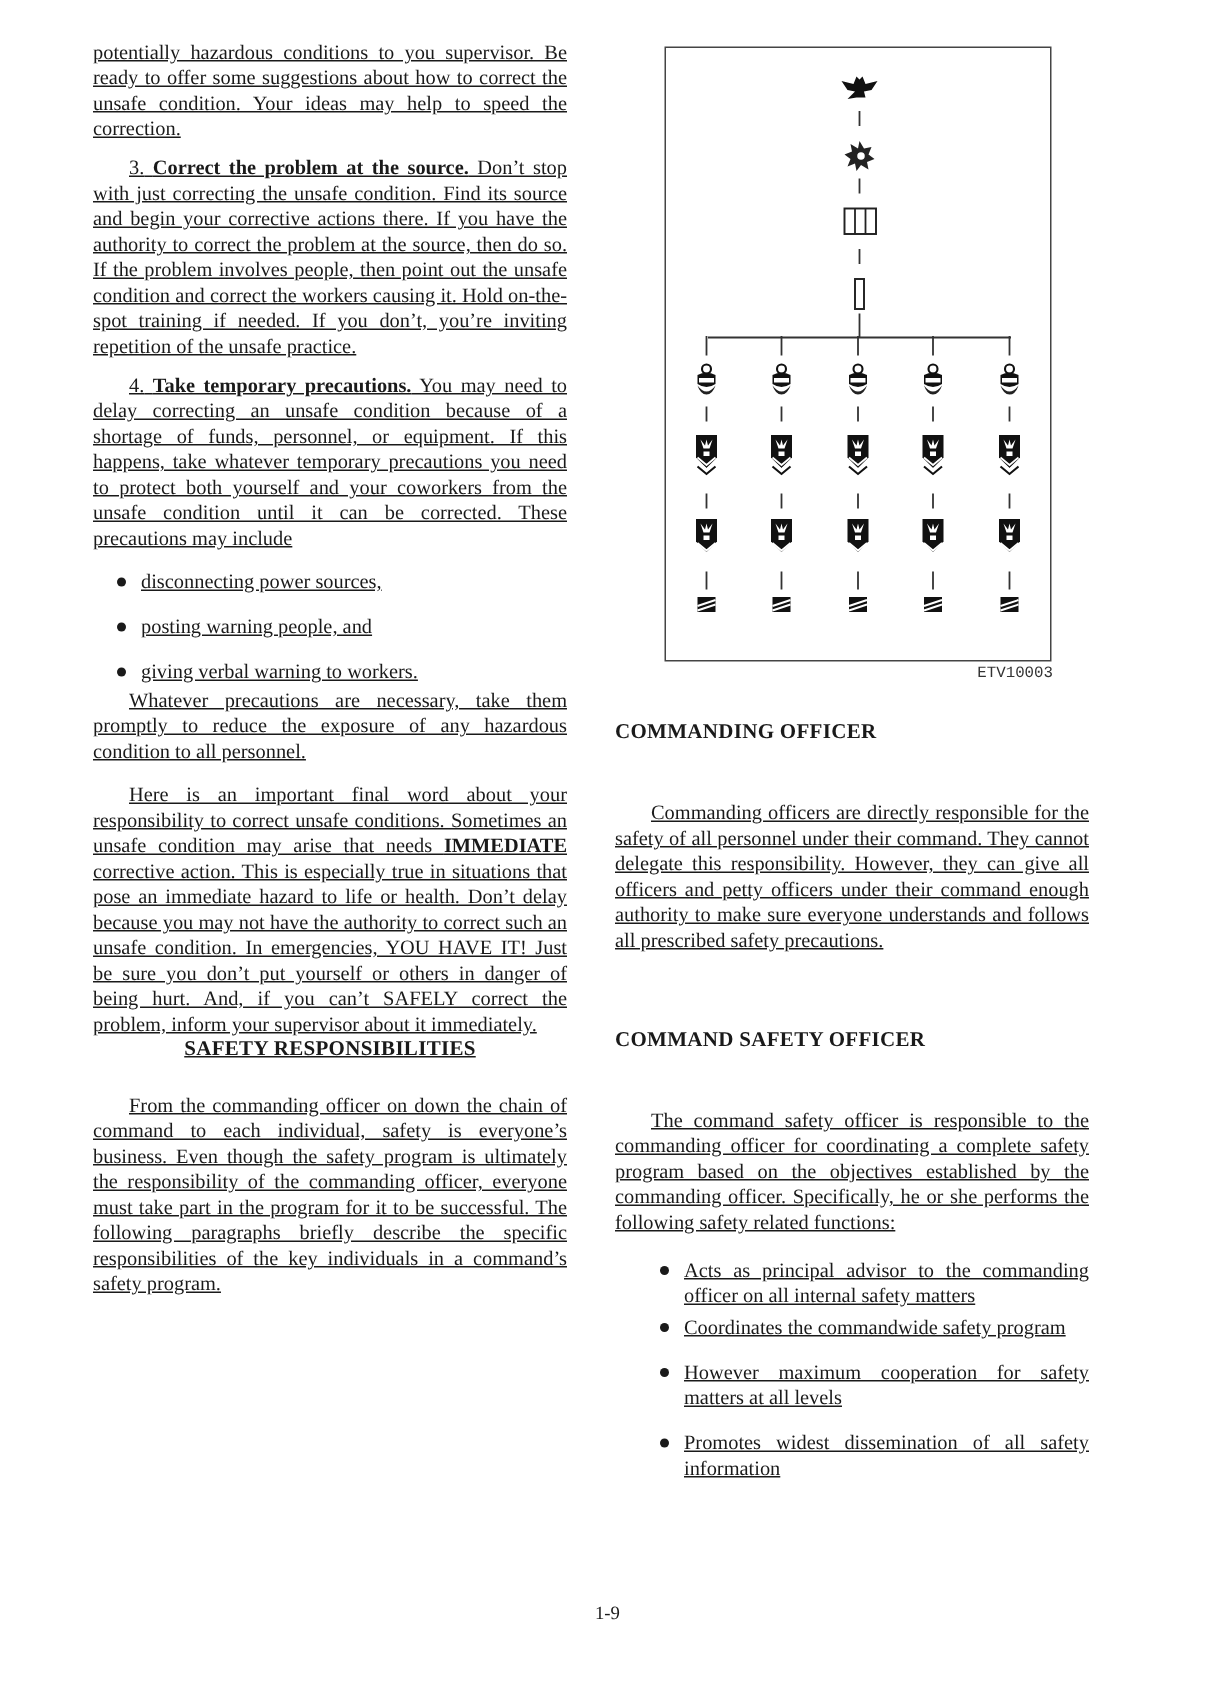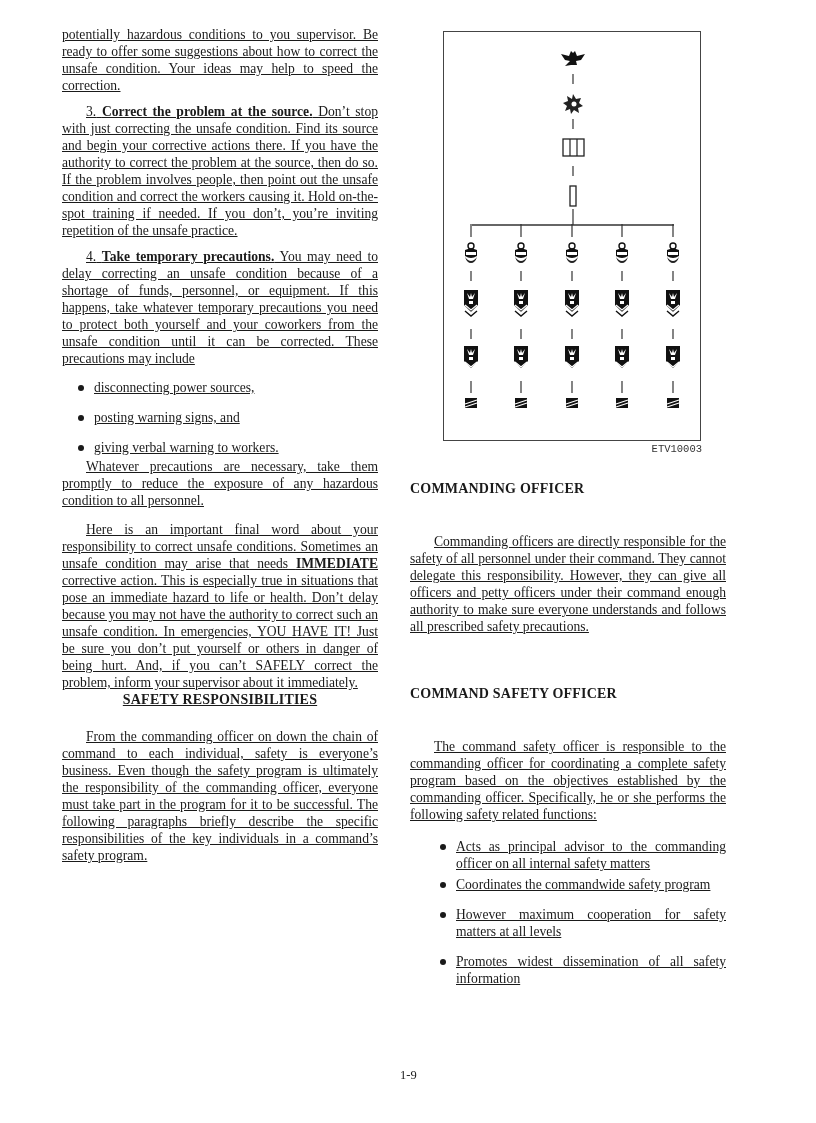--- a/index.html
+++ b/index.html
@@ -13,35 +13,35 @@
   b { font-weight: bold; }
   .bul { list-style: none; margin: 0; padding: 0; }
   .bul li { position: relative; padding-left: 22px; text-align: justify; }
   .bul li::before { content: ""; position: absolute; left: 6px; top: 6px; width: 6px; height: 6px;
                     border-radius: 50%; background: #1a1a1a; }
   .heading { font-weight: bold; font-size: 14px; letter-spacing: 0.2px; }
   .fig-frame { position: absolute; left: 443px; top: 31px; width: 258px; height: 410px;
                border: 1.5px solid #444; box-sizing: border-box; }
   .fig-caption { position: absolute; left: 600px; top: 443px; width: 102px; text-align: right;
                  font-family: Liberation Mono, monospace; font-size: 10.5px; color: #333; }
-  .page-num { position: absolute; left: 400px; top: 1068px; width: 56px; text-align: left; font-size: 12.5px; }
+  .page-num { position: absolute; left: 377px; top: 1068px; width: 56px; text-align: center; font-size: 12.5px; }
 </style>
 </head>
 <body>
 
 <div class="col left-col">
   <p>potentially hazardous conditions to you supervisor. Be ready to offer some suggestions about how to correct the unsafe condition. Your ideas may help to speed the correction.</p>
 
   <p class="indent" style="margin-top:9px"><span>3.</span> <b>Correct the problem at the source.</b><span> Don’t stop with just correcting the unsafe condition. Find its source and begin your corrective actions there. If you have the authority to correct the problem at the source, then do so. If the problem involves people, then point out the unsafe condition and correct the workers causing it. Hold on-the-spot training if needed. If you don’t, you’re inviting repetition of the unsafe practice.</span></p>
 
   <p class="indent" style="margin-top:9px"><span>4.</span> <b>Take temporary precautions.</b><span> You may need to delay correcting an unsafe condition because of a shortage of funds, personnel, or equipment. If this happens, take whatever temporary precautions you need to protect both yourself and your coworkers from the unsafe condition until it can be corrected. These precautions may include</span></p>
 
   <ul class="bul" style="margin-top:12px; padding-left:10px">
     <li style="margin-bottom:13px">disconnecting power sources,</li>
-    <li style="margin-bottom:13px">posting warning signs, and</li>
+    <li style="margin-bottom:13px">posting warning people, and</li>
     <li>giving verbal warning to workers.</li>
   </ul>
 
   <p class="indent" style="margin-top:2px">Whatever precautions are necessary, take them promptly to reduce the exposure of any hazardous condition to all personnel.</p>
 
   <p class="indent" style="margin-top:12px"><span>Here is an important final word about your responsibility to correct unsafe conditions. Sometimes an unsafe condition may arise that needs </span><b>IMMEDIATE</b><span> corrective action. This is especially true in situations that pose an immediate hazard to life or health. Don’t delay because you may not have the authority to correct such an unsafe condition. In emergencies, YOU HAVE IT! Just be sure you don’t put yourself or others in danger of being hurt. And, if you can’t SAFELY correct the problem, inform your supervisor about it immediately.</span></p>
 
   <div class="heading" style="text-align:center">SAFETY RESPONSIBILITIES</div>
 
   <p class="indent" style="margin-top:20px">From the commanding officer on down the chain of command to each individual, safety is everyone’s business. Even though the safety program is ultimately the responsibility of the commanding officer, everyone must take part in the program for it to be successful. The following paragraphs briefly describe the specific responsibilities of the key individuals in a command’s safety program.</p>

